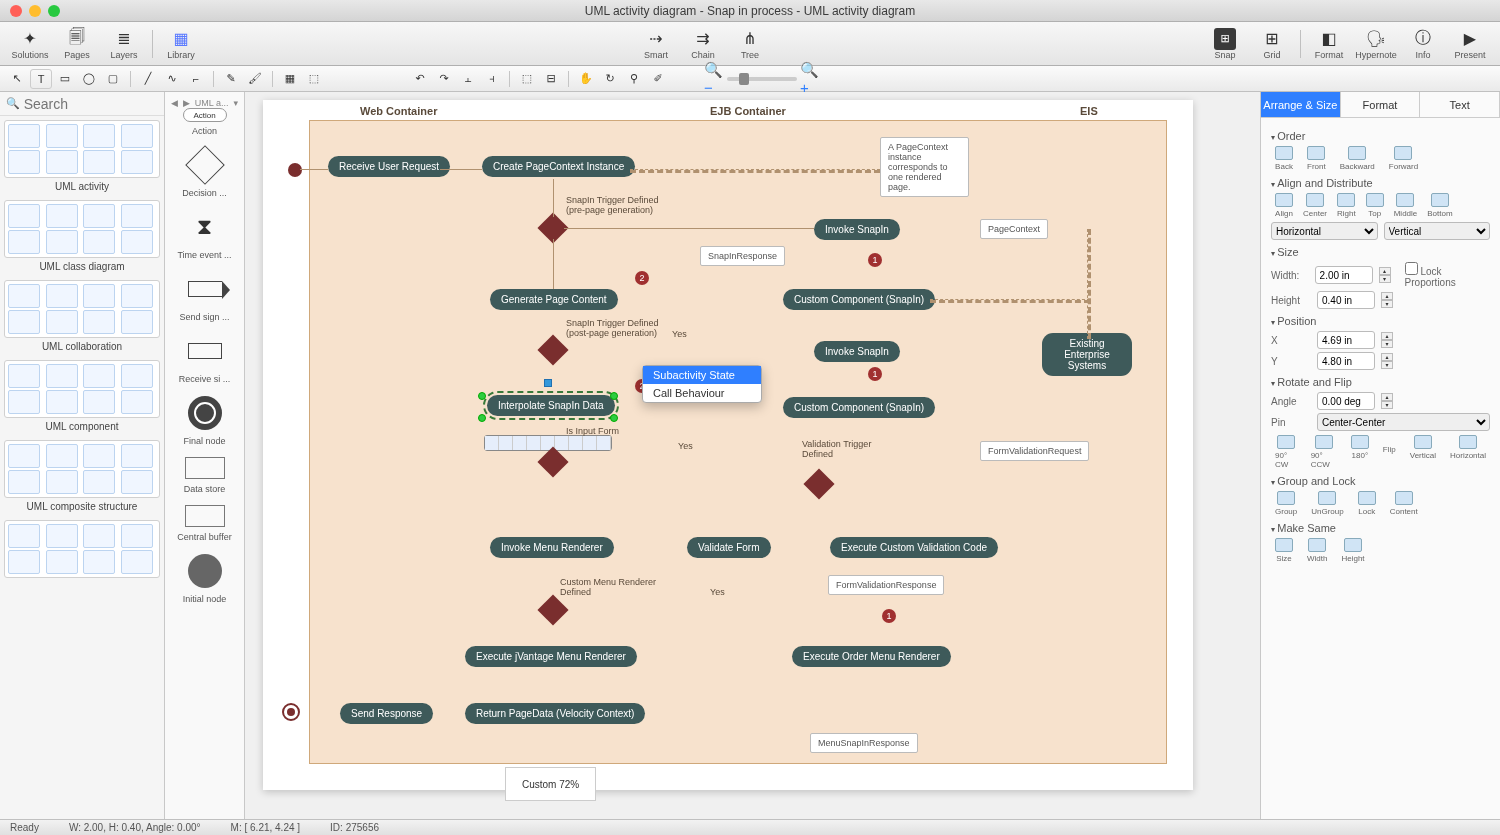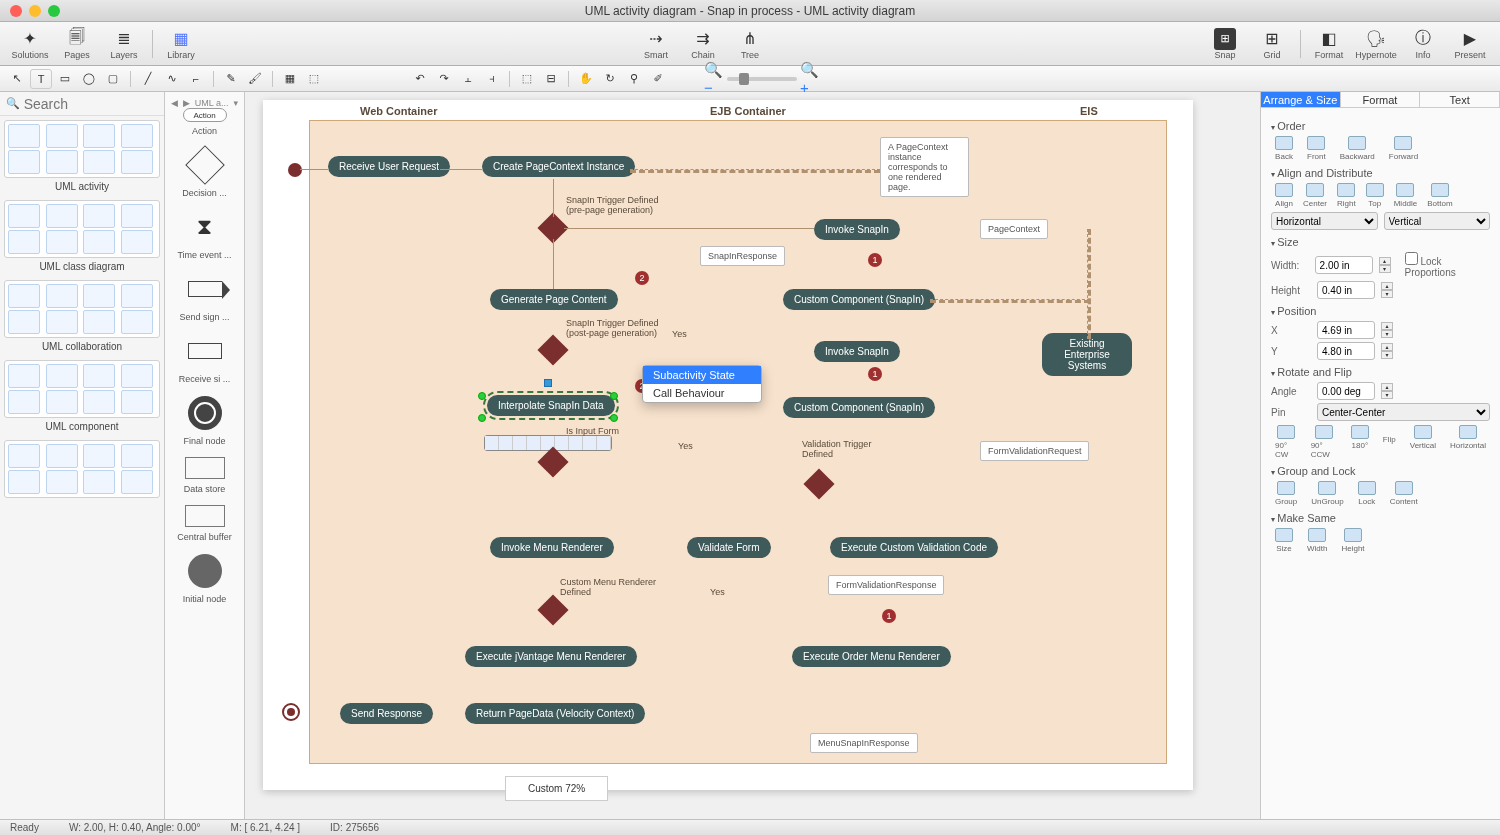--- a/index.html
+++ b/index.html
@@ -80,40 +80,40 @@
 .smartg{position:absolute;display:flex;background:#fff;border:1px solid #888;border-radius:3px;}
 .smartg span{width:14px;height:14px;border-right:1px solid #ccc;background:#e6eefb;}
 
 .conn{position:absolute;border-color:#b0916f;pointer-events:none;}
 .conn.h{border-top:1px solid #b0916f;height:0;}
 .conn.v{border-left:1px solid #b0916f;width:0;}
 .conn.dash{border-style:dashed;}
 
 
 .rightpanel{width:240px;background:#fafafa;border-left:1px solid #c8c8c8;display:flex;flex-direction:column;}
-.rtabs{display:flex;height:16px;border-bottom:1px solid #ccc;}
+.rtabs{display:flex;height:26px;border-bottom:1px solid #ccc;}
 .rtab{flex:1;display:flex;align-items:center;justify-content:center;font-size:11px;border-right:1px solid #ccc;cursor:pointer;}
 .rtab.active{background:#2f7fff;color:#fff;}
 .rsec{padding:6px 10px;}
 .rsechdr{font-size:11px;color:#555;margin:6px 0 4px;cursor:pointer;}
 .rsechdr::before{content:"▾ ";font-size:8px;}
 .rrow{display:flex;align-items:center;gap:6px;margin:3px 0;font-size:10px;}
 .rrow label{width:40px;color:#666;}
 .rrow input[type=text]{width:58px;height:18px;border:1px solid #bbb;border-radius:3px;padding:0 4px;font-size:10px;}
 .iconrow{display:flex;gap:14px;margin:4px 4px;}
 .iconbtn{display:flex;flex-direction:column;align-items:center;gap:2px;cursor:pointer;}
 .iconbtn .ic{width:18px;height:14px;background:#d0e4f5;border:1px solid #8ab;border-radius:2px;}
 .iconbtn .tx{font-size:8px;color:#666;}
 select.rsel{height:18px;border:1px solid #bbb;border-radius:3px;font-size:10px;flex:1;}
 .spinbtns{display:flex;flex-direction:column;}
 .spinbtns span{width:12px;height:8px;border:1px solid #bbb;background:#f0f0f0;font-size:6px;text-align:center;line-height:6px;}
 
 
 .statusbar{height:16px;background:linear-gradient(#f2f2f2,#e0e0e0);border-top:1px solid #c0c0c0;display:flex;align-items:center;padding:0 10px;font-size:10px;color:#555;gap:30px;}
-.zoom{position:absolute;bottom:18px;left:260px;height:25px;background:#fff;border:1px solid #ccc;font-size:10px;padding:0 22px;display:flex;align-items:center;}
+.zoom{position:absolute;bottom:18px;left:260px;height:34px;background:#fff;border:1px solid #ccc;font-size:10px;padding:0 16px;display:flex;align-items:center;}
 </style>
 </head>
 <body>
 
 <div class="titlebar">
   <div class="traffic">
     <span class="tl-r"></span>
     <span class="tl-y"></span>
     <span class="tl-g"></span>
   </div>
@@ -289,20 +289,33 @@
         <div class="libgrid">
             <div class="libcell"></div>
             <div class="libcell"></div>
             <div class="libcell"></div>
             <div class="libcell"></div>
             <div class="libcell"></div>
             <div class="libcell"></div>
             <div class="libcell"></div>
             <div class="libcell"></div>
           </div>
+        <div class="libtitle">UML composite structure</div>
+      </div>
+      <div class="libgrp">
+        <div class="libgrid">
+            <div class="libcell"></div>
+            <div class="libcell"></div>
+            <div class="libcell"></div>
+            <div class="libcell"></div>
+            <div class="libcell"></div>
+            <div class="libcell"></div>
+            <div class="libcell"></div>
+            <div class="libcell"></div>
+          </div>
       </div>
     </div>
   </div>
 
   <div class="stencil">
     <div style="width:100%;display:flex;justify-content:space-between;padding:0 6px;font-size:9px;color:#888">
         <span>◀</span>
         <span>▶</span>
         <span>UML a...</span>
         <span>▾</span>

